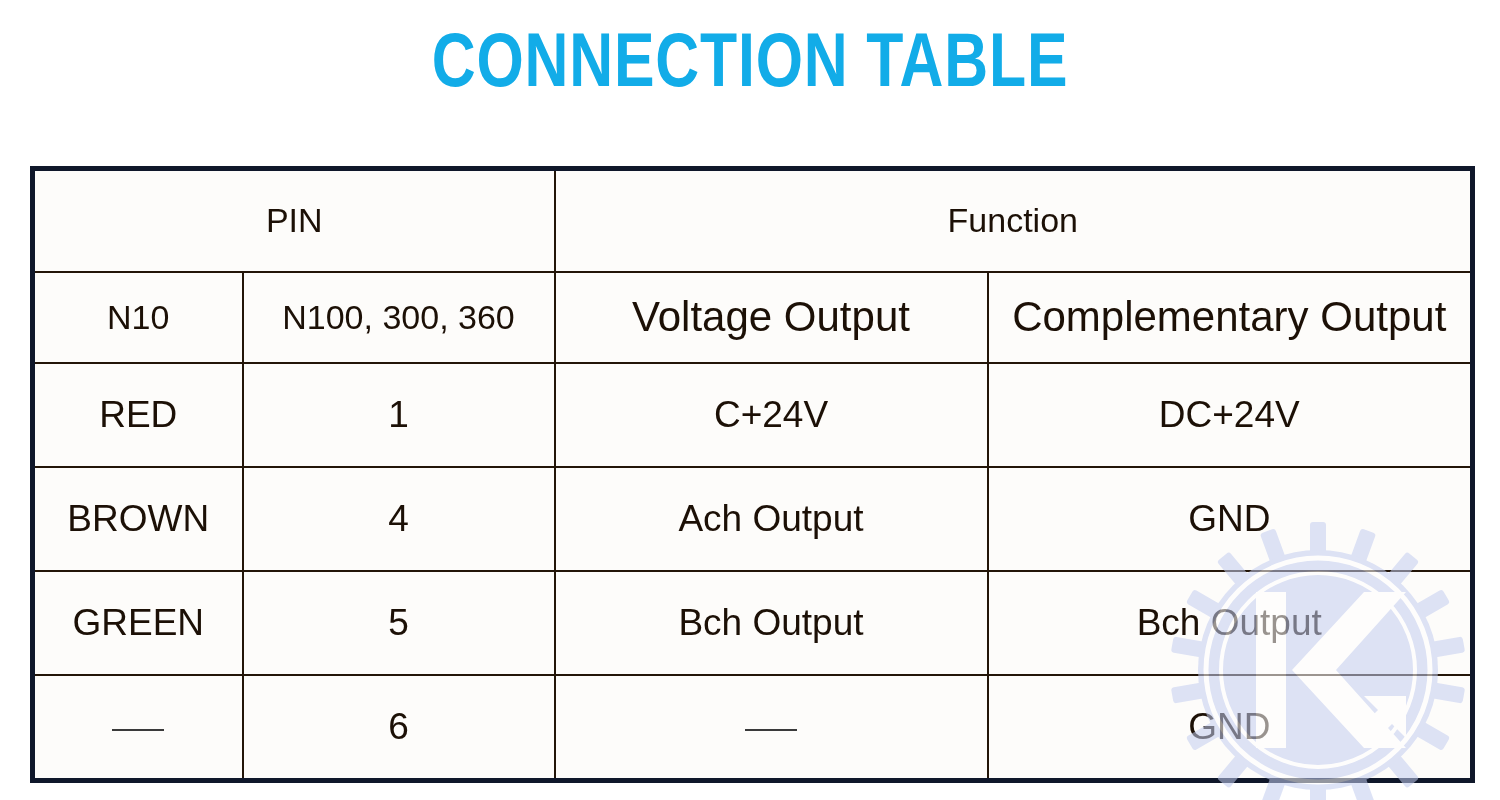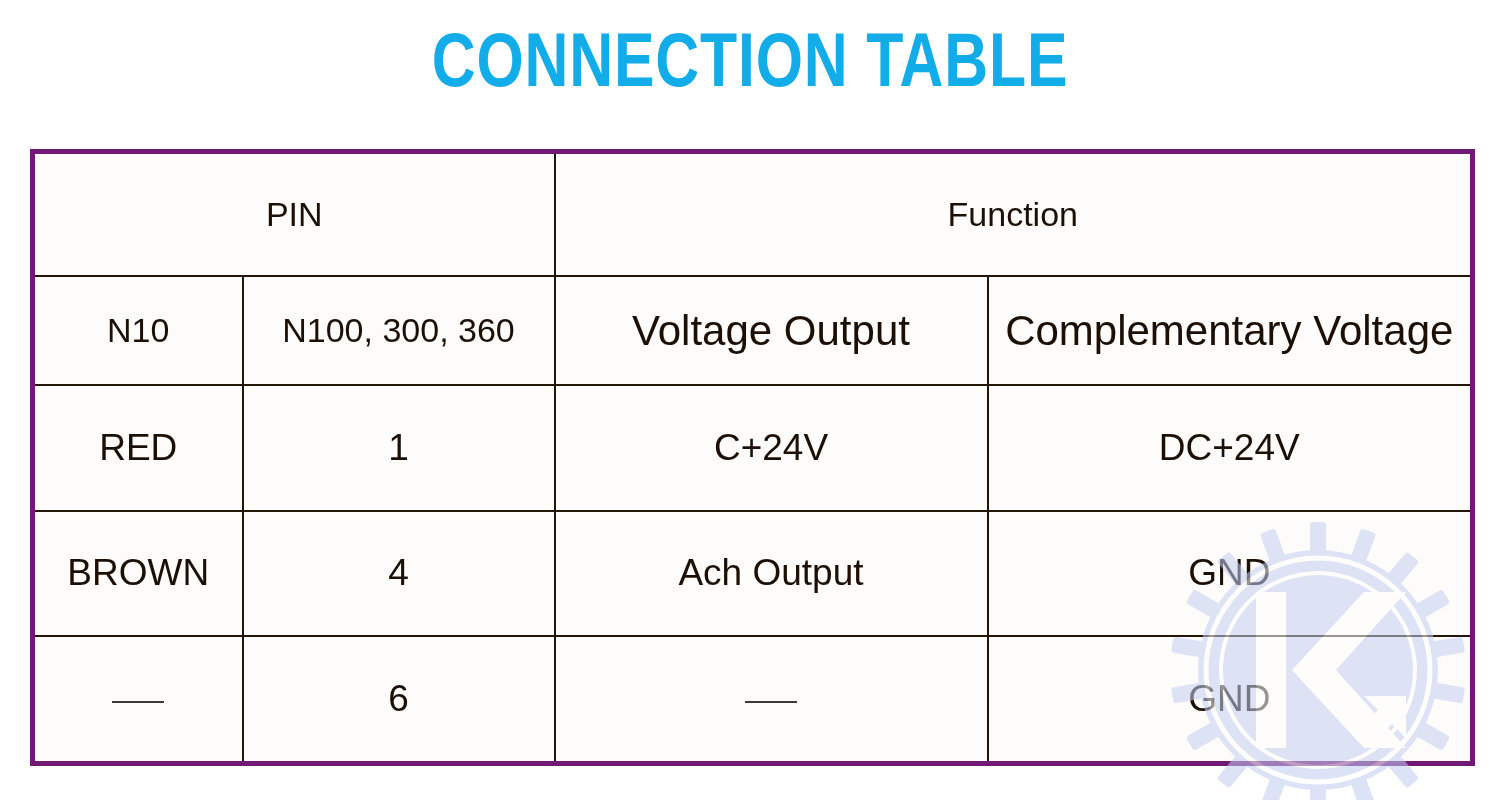--- a/index.html
+++ b/index.html
@@ -43,26 +43,26 @@
     height: 300px;
     pointer-events: none;
     z-index: 5;
     opacity: 0.55;
   }
 
   
   #connection-table {
     position: absolute;
     left: 30px;
-    top: 149px;
+    top: 166px;
     width: 1440px;
     height: 617px;
     border-collapse: collapse;
     table-layout: fixed;
-    border: 5px solid #701a75;
+    border: 5px solid #0f172a;
     background: transparent;
     z-index: 2;
   }
   #connection-table td, #connection-table th {
     border: 2px solid #231508;
     padding: 0;
     margin: 0;
     text-align: center;
     vertical-align: middle;
     color: #1c1006;
@@ -129,34 +129,40 @@
   </colgroup>
   <tbody>
     <tr class="header-row">
       <td class="hdr-group" colspan="2">PIN</td>
       <td class="hdr-group" colspan="2">Function</td>
     </tr>
     <tr class="header-row">
       <td class="hdr-sub-dark">N10</td>
       <td class="hdr-sub-dark">N100, 300, 360</td>
       <td class="hdr-sub-cyan">Voltage Output</td>
-      <td class="hdr-sub-cyan">Complementary Voltage</td>
+      <td class="hdr-sub-cyan">Complementary Output</td>
     </tr>
 
     <tr class="data-row">
       <td>RED</td>
       <td>1</td>
       <td>C+24V</td>
       <td>DC+24V</td>
     </tr>
     <tr class="data-row">
       <td>BROWN</td>
       <td>4</td>
       <td>Ach Output</td>
       <td>GND</td>
+    </tr>
+    <tr class="data-row">
+      <td>GREEN</td>
+      <td>5</td>
+      <td>Bch Output</td>
+      <td>Bch Output</td>
     </tr>
     <tr class="data-row">
       <td class="cell-dash"><span class="dash"></span></td>
       <td>6</td>
       <td class="cell-dash"><span class="dash"></span></td>
       <td>GND</td>
     </tr>
   </tbody>
 </table>
 

